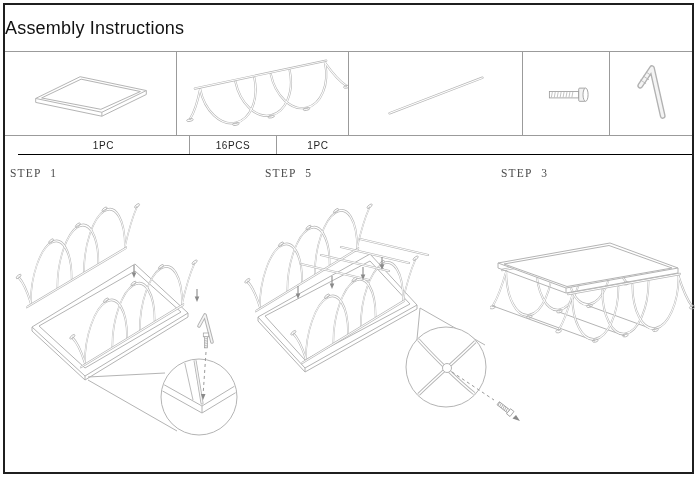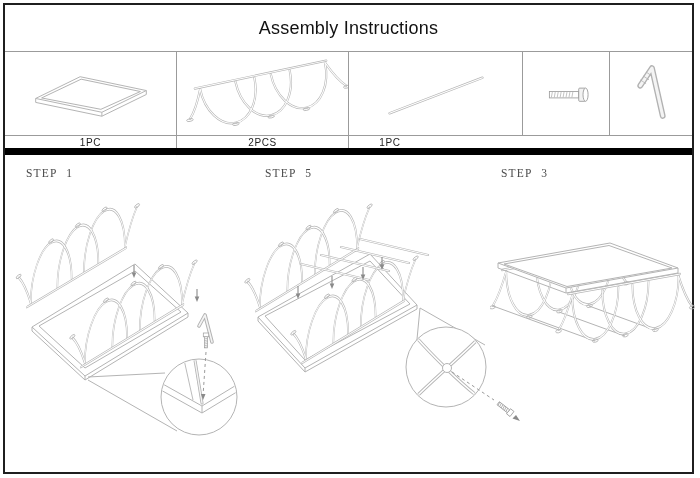--- a/index.html
+++ b/index.html
@@ -1,22 +1,22 @@
 <!DOCTYPE html>
 <html><head>
 <meta charset="utf-8">
 <style>
   html,body{margin:0;padding:0;background:#ffffff;}
   body{width:700px;height:478px;position:relative;font-family:"Liberation Sans",sans-serif;}
   .sheet{position:absolute;left:3px;top:3px;width:691px;height:471px;box-sizing:border-box;
          border:2px solid #1f1f1f;background:#fff;}
-  .title-row{height:47px;border-bottom:1px solid #9b9b9b;display:flex;align-items:center;justify-content:center;box-sizing:border-box;}
+  .title-row{height:47px;border-bottom:1px solid #9b9b9b;display:flex;align-items:center;box-sizing:border-box;}
   .title-row h1{margin:0;font-size:18px;font-weight:400;color:#121212;letter-spacing:.2px;}
   .parts-row{display:flex;height:84px;border-bottom:1px solid #9b9b9b;box-sizing:border-box;}
-  .qty-row{display:flex;height:19px;border-bottom:7px solid #000000;box-sizing:border-box;}
+  .qty-row{display:flex;height:19px;border-bottom:1px solid #000000;box-sizing:border-box;margin-left:13px;}
   .cell{box-sizing:border-box;border-right:1px solid #9b9b9b;display:flex;align-items:center;justify-content:center;}
   .cell.last{border-right:none;}
   .c1{width:172px}.c2{width:172px}.c3{width:174px}.c4{width:87px}.c5{width:82px}
   .qty-row .cell{font-size:10px;color:#1e1e1e;letter-spacing:.6px;}
   .steps{position:relative;height:316px;}
   .step-label{position:absolute;top:12px;font-family:"Liberation Serif",serif;font-size:11.5px;
               color:#4a4a4a;letter-spacing:1.2px;word-spacing:5px;}
   .diag{position:absolute;}
   
   .t1{stroke:#b6b6b6;stroke-width:2.6;fill:none;vector-effect:non-scaling-stroke;stroke-linecap:round;}
@@ -131,30 +131,30 @@
           <line x1="36" y1="19" x2="42" y2="23"></line>
         </g>
       </svg>
     </div>
   </div>
 
   <div class="qty-row">
     <div class="cell c1">
         <span>1PC</span>
       </div>
-    <div class="cell c2">
-        <span>2PCS</span>
+    <div class="cell c4">
+        <span>16PCS</span>
       </div>
     <div class="cell c5 last">
         <span>1PC</span>
       </div>
   </div>
 
   <div class="steps">
-    <span class="step-label" style="left:21px">STEP 1</span>
+    <span class="step-label" style="left:5px">STEP 1</span>
     <span class="step-label" style="left:260px">STEP 5</span>
     <span class="step-label" style="left:496px">STEP 3</span>
 
     <svg class="diag" style="left:0;top:40px" width="235" height="275" viewBox="0 0 235 275">
       <clipPath id="c1">
           <circle cx="194" cy="202" r="37"></circle>
         </clipPath>
 
       <path class="lnf" d="M27,132 L130,69 L183,118 L80,181 Z"></path>
       <path class="ln" d="M27,132 V136 L80,185 L183,122 V118 M80,181 V185"></path>

